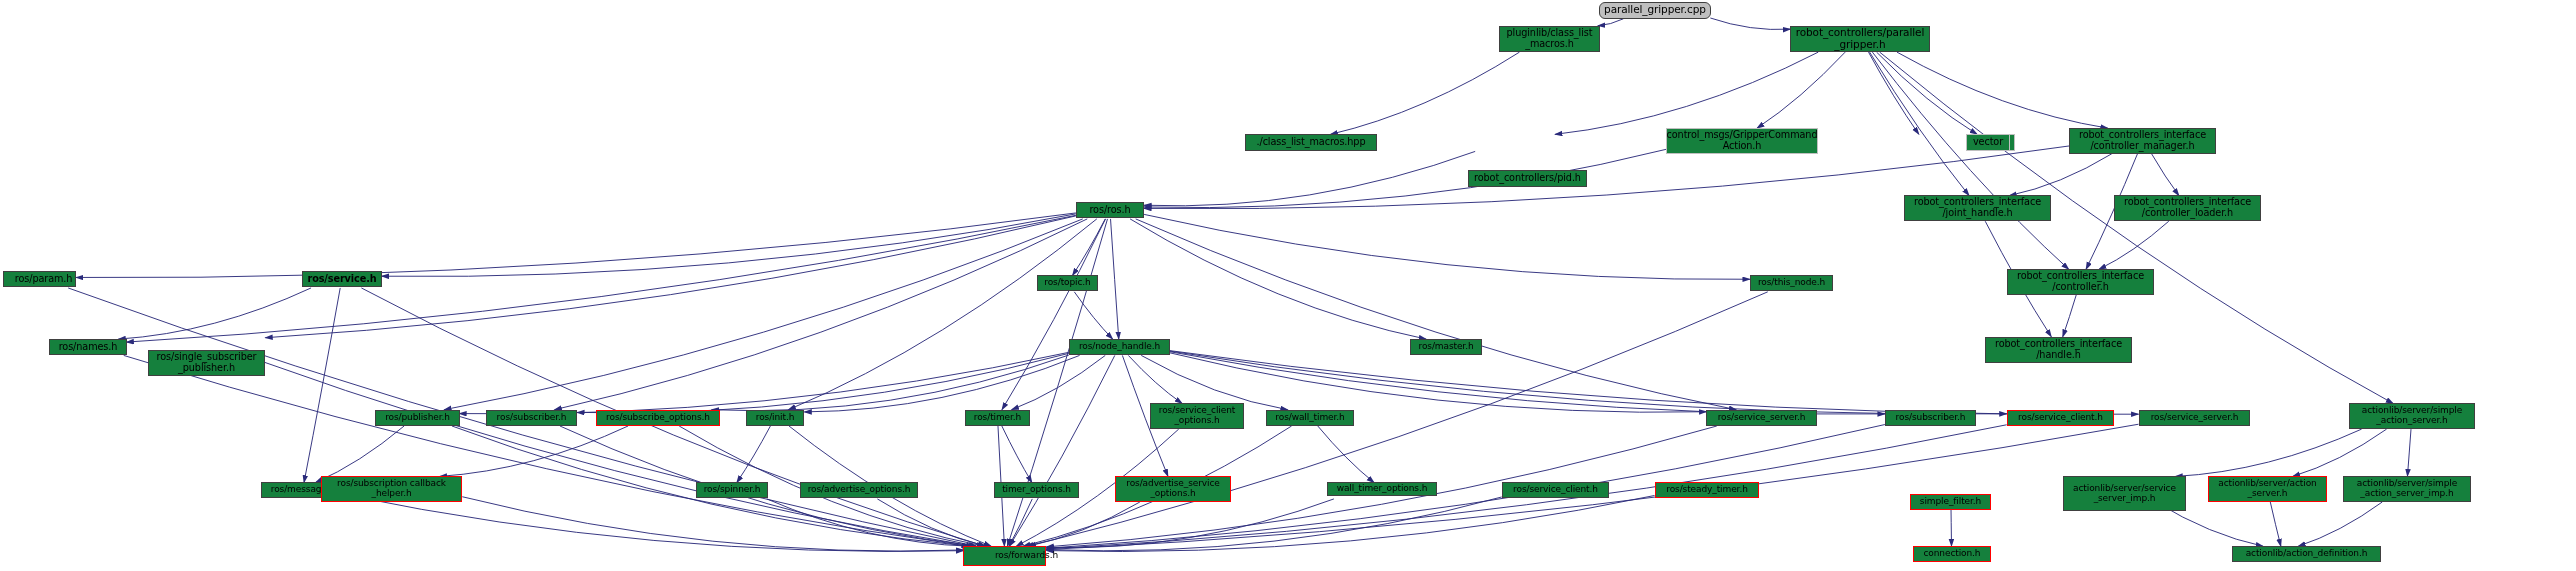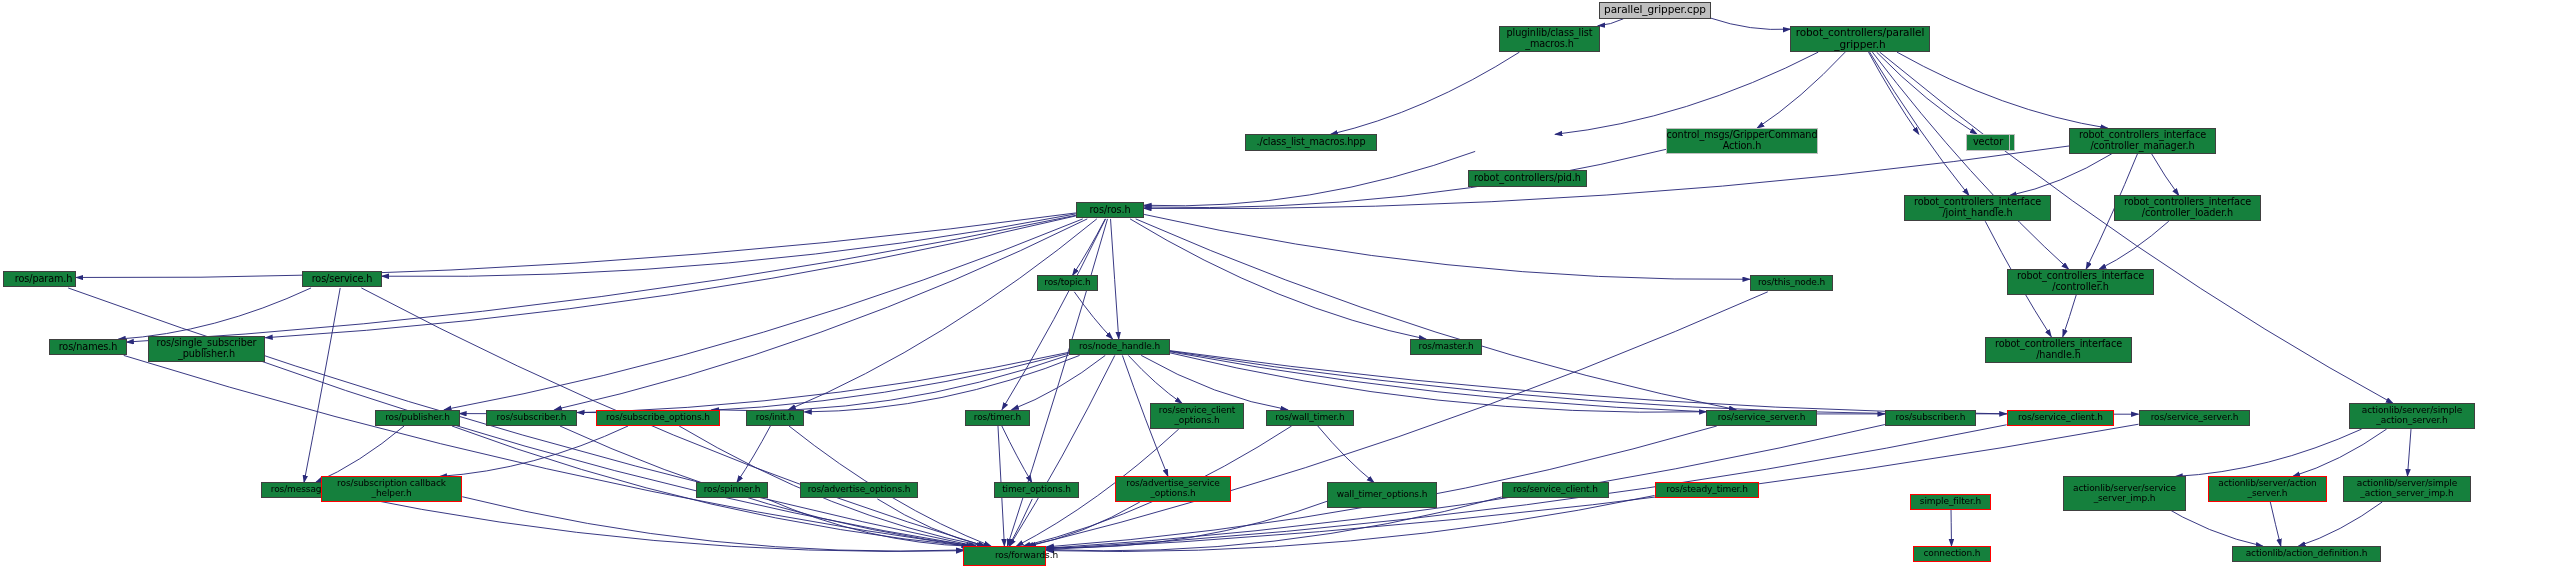--- a/index.html
+++ b/index.html
@@ -126,21 +126,21 @@
         <path d="M3044.6,553.0 Q2924.5,607.5 2804.4,614.0" marker-end="url(#ah)"></path>
         <path d="M3076.8,553.0 Q3016.3,595.6 2955.7,614.0" marker-end="url(#ah)"></path>
         <path d="M3108.3,553.0 Q3106.0,584.0 3103.7,614.0" marker-end="url(#ah)"></path>
         <path d="M2515.1,643.0 Q2515.5,673.6 2515.9,704.0" marker-end="url(#ah)"></path>
         <path d="M2779.5,647.0 Q2848.5,689.3 2917.6,704.0" marker-end="url(#ah)"></path>
         <path d="M2926.9,647.0 Q2933.7,676.9 2940.5,704.0" marker-end="url(#ah)"></path>
         <path d="M3071.2,647.0 Q3017.1,686.3 2962.9,704.0" marker-end="url(#ah)"></path>
       </g>
   </svg>
   <div id="node-layer">
-      <div class="node t13 root" style="left: 1599px; top: 1.6px; width: 112px; height: 17px;">parallel_gripper.cpp</div>
+      <div class="node t13 root" style="left: 1599px; top: 1.6px; width: 112px; height: 17px; border-radius: 6px;">parallel_gripper.cpp</div>
       <div class="node t12" style="left: 1499px; top: 25.6px; width: 101px; height: 26px;">pluginlib/class_list
 _macros.h</div>
       <div class="node t13 bold" style="left: 1790px; top: 25.6px; width: 140px; height: 26px;">robot_controllers/parallel
 _gripper.h</div>
       <div class="node t12 bold" style="left: 1245px; top: 134px; width: 132px; height: 17px;">./class_list_macros.hpp</div>
       <div class="node t12 bold" style="left: 1468px; top: 134px; width: 119px; height: 17px; margin-top: 36px;">robot_controllers/pid.h</div>
       <div class="node t12 gray" style="left: 1666px; top: 128px; width: 152px; height: 25.6px;">control_msgs/GripperCommand
 Action.h</div>
       <div class="node t12 gray" style="left: 1972px; top: 134px; width: 43px; height: 17px;">string</div>
       <div class="node t12 gray" style="left: 1966px; top: 134px; width: 44px; height: 17px;">vector</div>
@@ -149,25 +149,25 @@
       <div class="node t12 bold" style="left: 1904px; top: 195px; width: 147px; height: 25.6px;">robot_controllers_interface
 /joint_handle.h</div>
       <div class="node t12 bold" style="left: 2114px; top: 195px; width: 147px; height: 25.6px;">robot_controllers_interface
 /controller_loader.h</div>
       <div class="node t12 bold" style="left: 2007px; top: 269px; width: 147px; height: 25.6px;">robot_controllers_interface
 /controller.h</div>
       <div class="node t12 bold" style="left: 1985px; top: 337px; width: 147px; height: 25.6px;">robot_controllers_interface
 /handle.h</div>
       <div class="node t12" style="left: 1076px; top: 202px; width: 68px; height: 16.3px;">ros/ros.h</div>
       <div class="node t12 bold" style="left: 3.1px; top: 271px; width: 73px; height: 16.3px; padding-left: 8px;">ros/param.h</div>
-      <div class="node t12" style="left: 302px; top: 271px; width: 80px; height: 16.3px;">ros/service.h</div>
+      <div class="node t12" style="left: 302px; top: 271px; width: 80px; height: 16.3px; font-weight: bold;">ros/service.h</div>
       <div class="node t11" style="left: 1037px; top: 275px; width: 61px; height: 16.3px;">ros/topic.h</div>
       <div class="node t11" style="left: 1750px; top: 275px; width: 83px; height: 16.3px;">ros/this_node.h</div>
       <div class="node t12 bold" style="left: 49px; top: 339px; width: 78px; height: 16.3px;">ros/names.h</div>
-      <div class="node t12 bold" style="left: 148px; top: 336px; width: 117px; height: 25.6px;">ros/single_subscriber
+      <div class="node t12 bold" style="left: 148px; top: 350px; width: 117px; height: 25.6px;">ros/single_subscriber
 _publisher.h</div>
       <div class="node t11" style="left: 1069px; top: 339px; width: 101px; height: 16.3px;">ros/node_handle.h</div>
       <div class="node t11" style="left: 1410px; top: 339px; width: 72px; height: 16.3px;">ros/master.h</div>
       <div class="node t11 bold" style="left: 375px; top: 410px; width: 85px; height: 16.3px;">ros/publisher.h</div>
       <div class="node t11 bold" style="left: 486px; top: 410px; width: 91px; height: 16.3px;">ros/subscriber.h</div>
       <div class="node t11 red" style="left: 596px; top: 410px; width: 124px; height: 16.3px;">ros/subscribe_options.h</div>
       <div class="node t11 bold" style="left: 746px; top: 410px; width: 58px; height: 16.3px;">ros/init.h</div>
       <div class="node t11 bold" style="left: 965px; top: 410px; width: 65px; height: 16.3px;">ros/timer.h</div>
       <div class="node t11 bold" style="left: 1150px; top: 403px; width: 94px; height: 25.6px;">ros/service_client
 _options.h</div>
@@ -179,21 +179,21 @@
       <div class="node t11 bold" style="left: 2349px; top: 403px; width: 126px; height: 25.6px;">actionlib/server/simple
 _action_server.h</div>
       <div class="node t11 bold" style="left: 261px; top: 482px; width: 84px; height: 16.3px;">ros/message.h</div>
       <div class="node t11 red" style="left: 321px; top: 476px; width: 141px; height: 25.6px;">ros/subscription callback
 _helper.h</div>
       <div class="node t11 bold" style="left: 696px; top: 482px; width: 72px; height: 16.3px;">ros/spinner.h</div>
       <div class="node t11 bold" style="left: 800px; top: 482px; width: 118px; height: 16.3px;">ros/advertise_options.h</div>
       <div class="node t11 bold" style="left: 994px; top: 482px; width: 85px; height: 16.3px;">timer_options.h</div>
       <div class="node t11 red" style="left: 1115px; top: 476px; width: 116px; height: 25.6px;">ros/advertise_service
 _options.h</div>
-      <div class="node t11 bold" style="left: 1327px; top: 482px; width: 110px; height: 26px;">wall_timer_options.h</div>
+      <div class="node t11 bold" style="left: 1327px; top: 482px; width: 110px; height: 14px;">wall_timer_options.h</div>
       <div class="node t11 bold" style="left: 1502px; top: 482px; width: 107px; height: 16.3px;">ros/service_client.h</div>
       <div class="node t11 red" style="left: 1655px; top: 482px; width: 104px; height: 16.3px;">ros/steady_timer.h</div>
       <div class="node t11 red" style="left: 1910px; top: 482px; width: 81px; height: 16.3px; margin-top: 12px;">simple_filter.h</div>
       <div class="node t11 bold" style="left: 2063px; top: 476px; width: 123px; height: 35px;">actionlib/server/service
 _server_imp.h</div>
       <div class="node t11 red" style="left: 2208px; top: 476px; width: 119px; height: 25.6px;">actionlib/server/action
 _server.h</div>
       <div class="node t11 bold" style="left: 2343px; top: 476px; width: 128px; height: 25.6px;">actionlib/server/simple
 _action_server_imp.h</div>
       <div class="node t11 red" style="left: 963px; top: 546px; width: 83px; height: 20px; padding-left: 44px;">ros/forwards.h</div>

